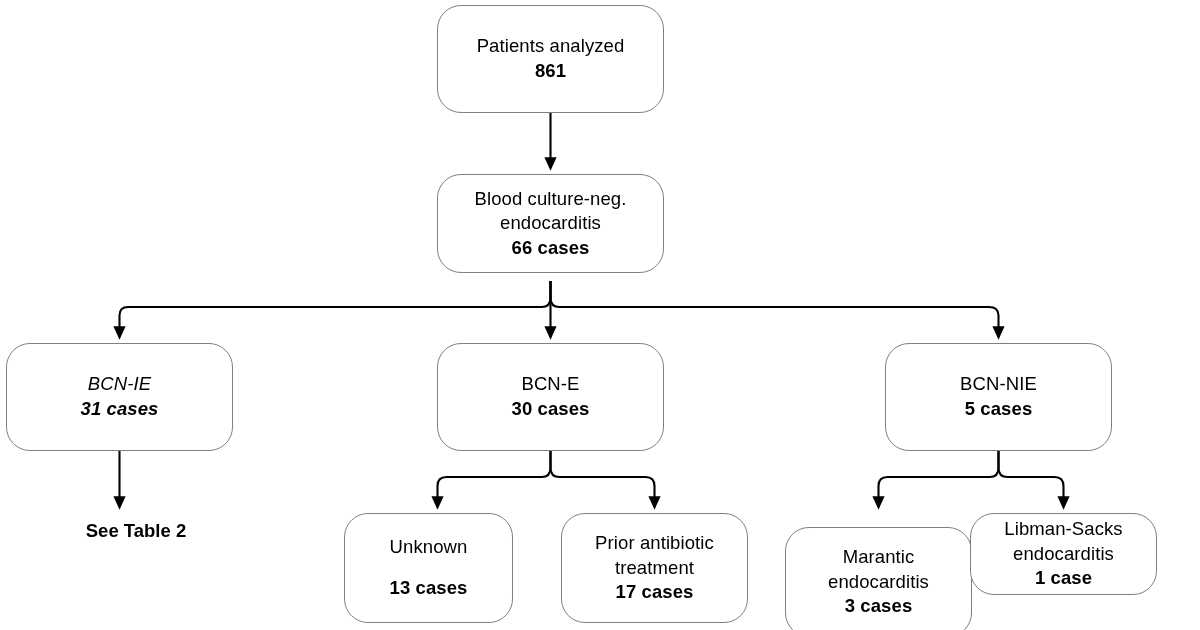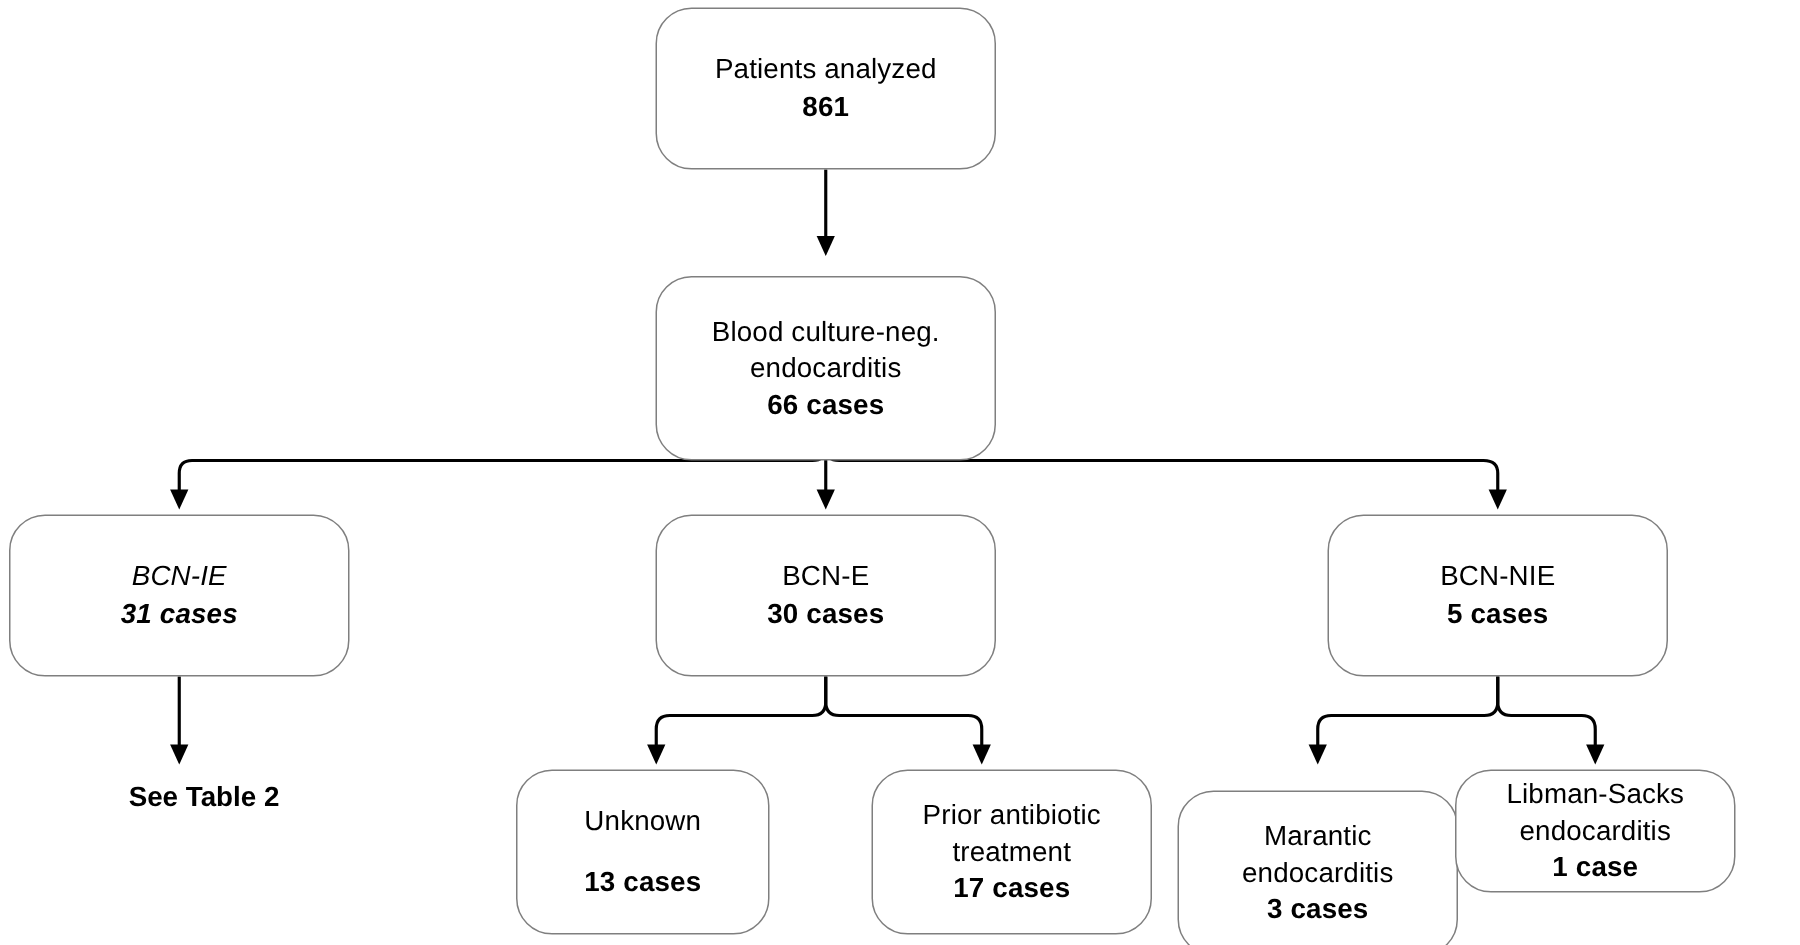--- a/index.html
+++ b/index.html
@@ -55,26 +55,26 @@
   }
   .plain-label {
     position: absolute;
     font-size: 18.5px;
     font-weight: bold;
     white-space: nowrap;
     text-align: center;
   }
   
   #node-root        { left: 437px; top: 5px;   width: 227px; height: 108px; }
-  #node-bcn         { left: 437px; top: 184px; width: 227px; height: 123px; }
+  #node-bcn         { left: 437px; top: 174px; width: 227px; height: 99px; }
   #node-bcn-ie      { left: 6px;   top: 343px; width: 227px; height: 108px; font-style: italic; }
   #node-bcn-e       { left: 437px; top: 343px; width: 227px; height: 108px; }
   #node-bcn-nie     { left: 885px; top: 343px; width: 227px; height: 108px; }
   #node-unknown     { left: 344px; top: 513px; width: 169px; height: 110px; }
-  #node-prior-abx   { left: 561px; top: 513px; width: 187px; height: 110px; margin-left: 20px; }
+  #node-prior-abx   { left: 561px; top: 513px; width: 187px; height: 110px; }
   #node-marantic    { left: 785px; top: 527px; width: 187px; height: 110px; }
   #node-libman      { left: 970px; top: 513px; width: 187px; height: 82px; }
   #label-see-table  { left: 56px;  top: 520px; width: 160px; }
 </style>
 </head>
 <body>
 
 <div id="flow-root">
 
   <svg id="connectors" viewBox="0 0 1200 630" width="1200" height="630" xmlns="http://www.w3.org/2000/svg">

